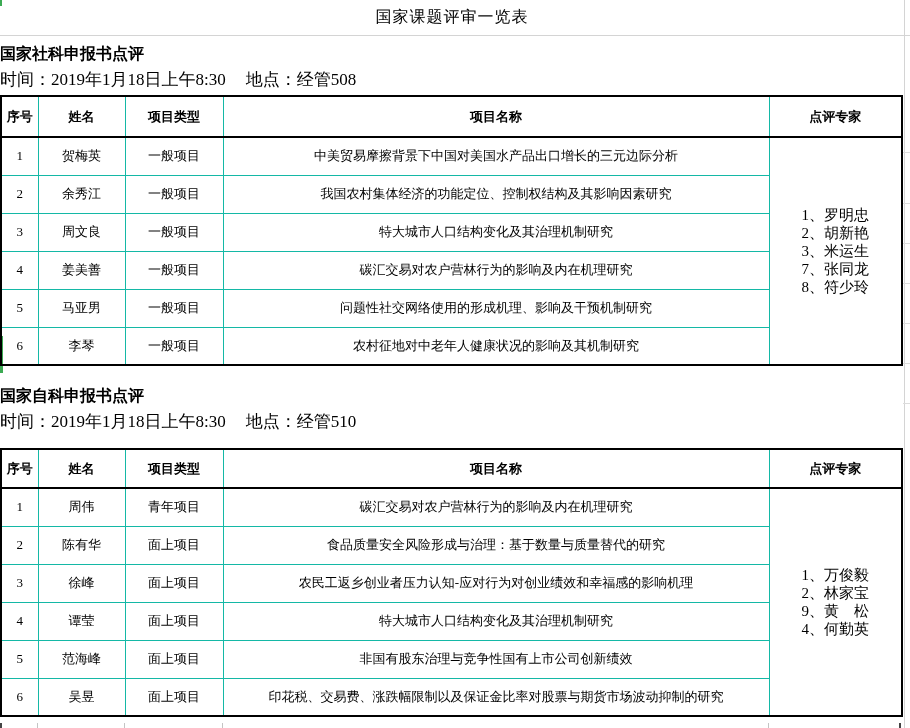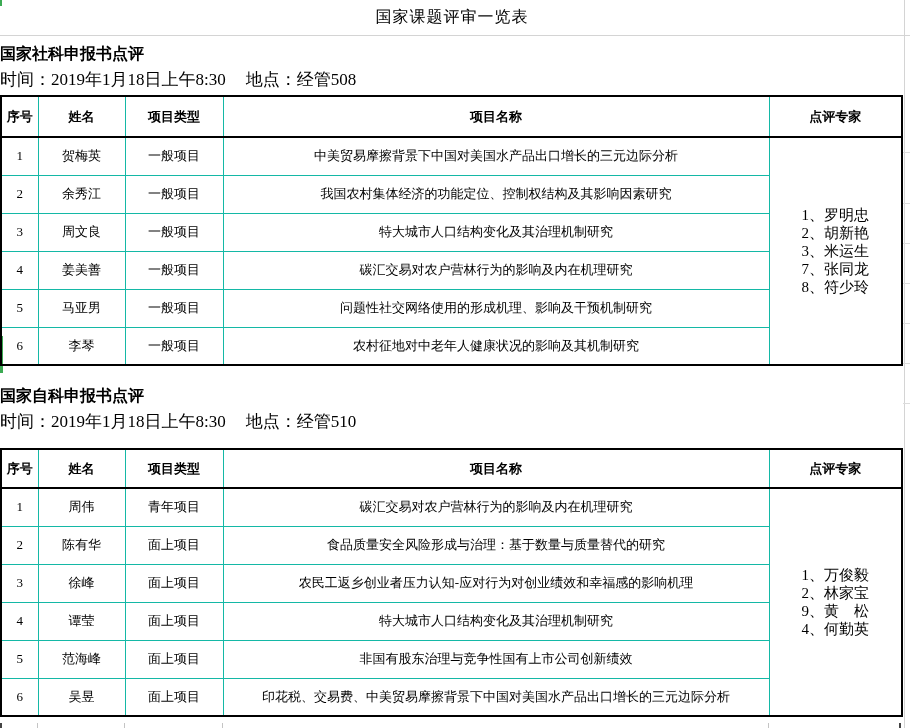--- a/index.html
+++ b/index.html
@@ -205,21 +205,21 @@
       <tr>
         <td>5</td>
         <td>范海峰</td>
         <td>面上项目</td>
         <td class="project-cell">非国有股东治理与竞争性国有上市公司创新绩效</td>
       </tr>
       <tr>
         <td>6</td>
         <td>吴昱</td>
         <td>面上项目</td>
-        <td class="project-cell">印花税、交易费、中美贸易摩擦背景下中国对美国水产品出口增长的三元边际分析</td>
+        <td class="project-cell">印花税、交易费、涨跌幅限制以及保证金比率对股票与期货市场波动抑制的研究</td>
       </tr>
     </tbody>
   </table>
 
   <div class="stub dark" style="left:0;"></div>
   <div class="stub light" style="left:37px;"></div>
   <div class="stub light" style="left:124px;"></div>
   <div class="stub light" style="left:222px;"></div>
   <div class="stub light" style="left:768px;"></div>
   <div class="stub dark" style="left:899px;"></div>

